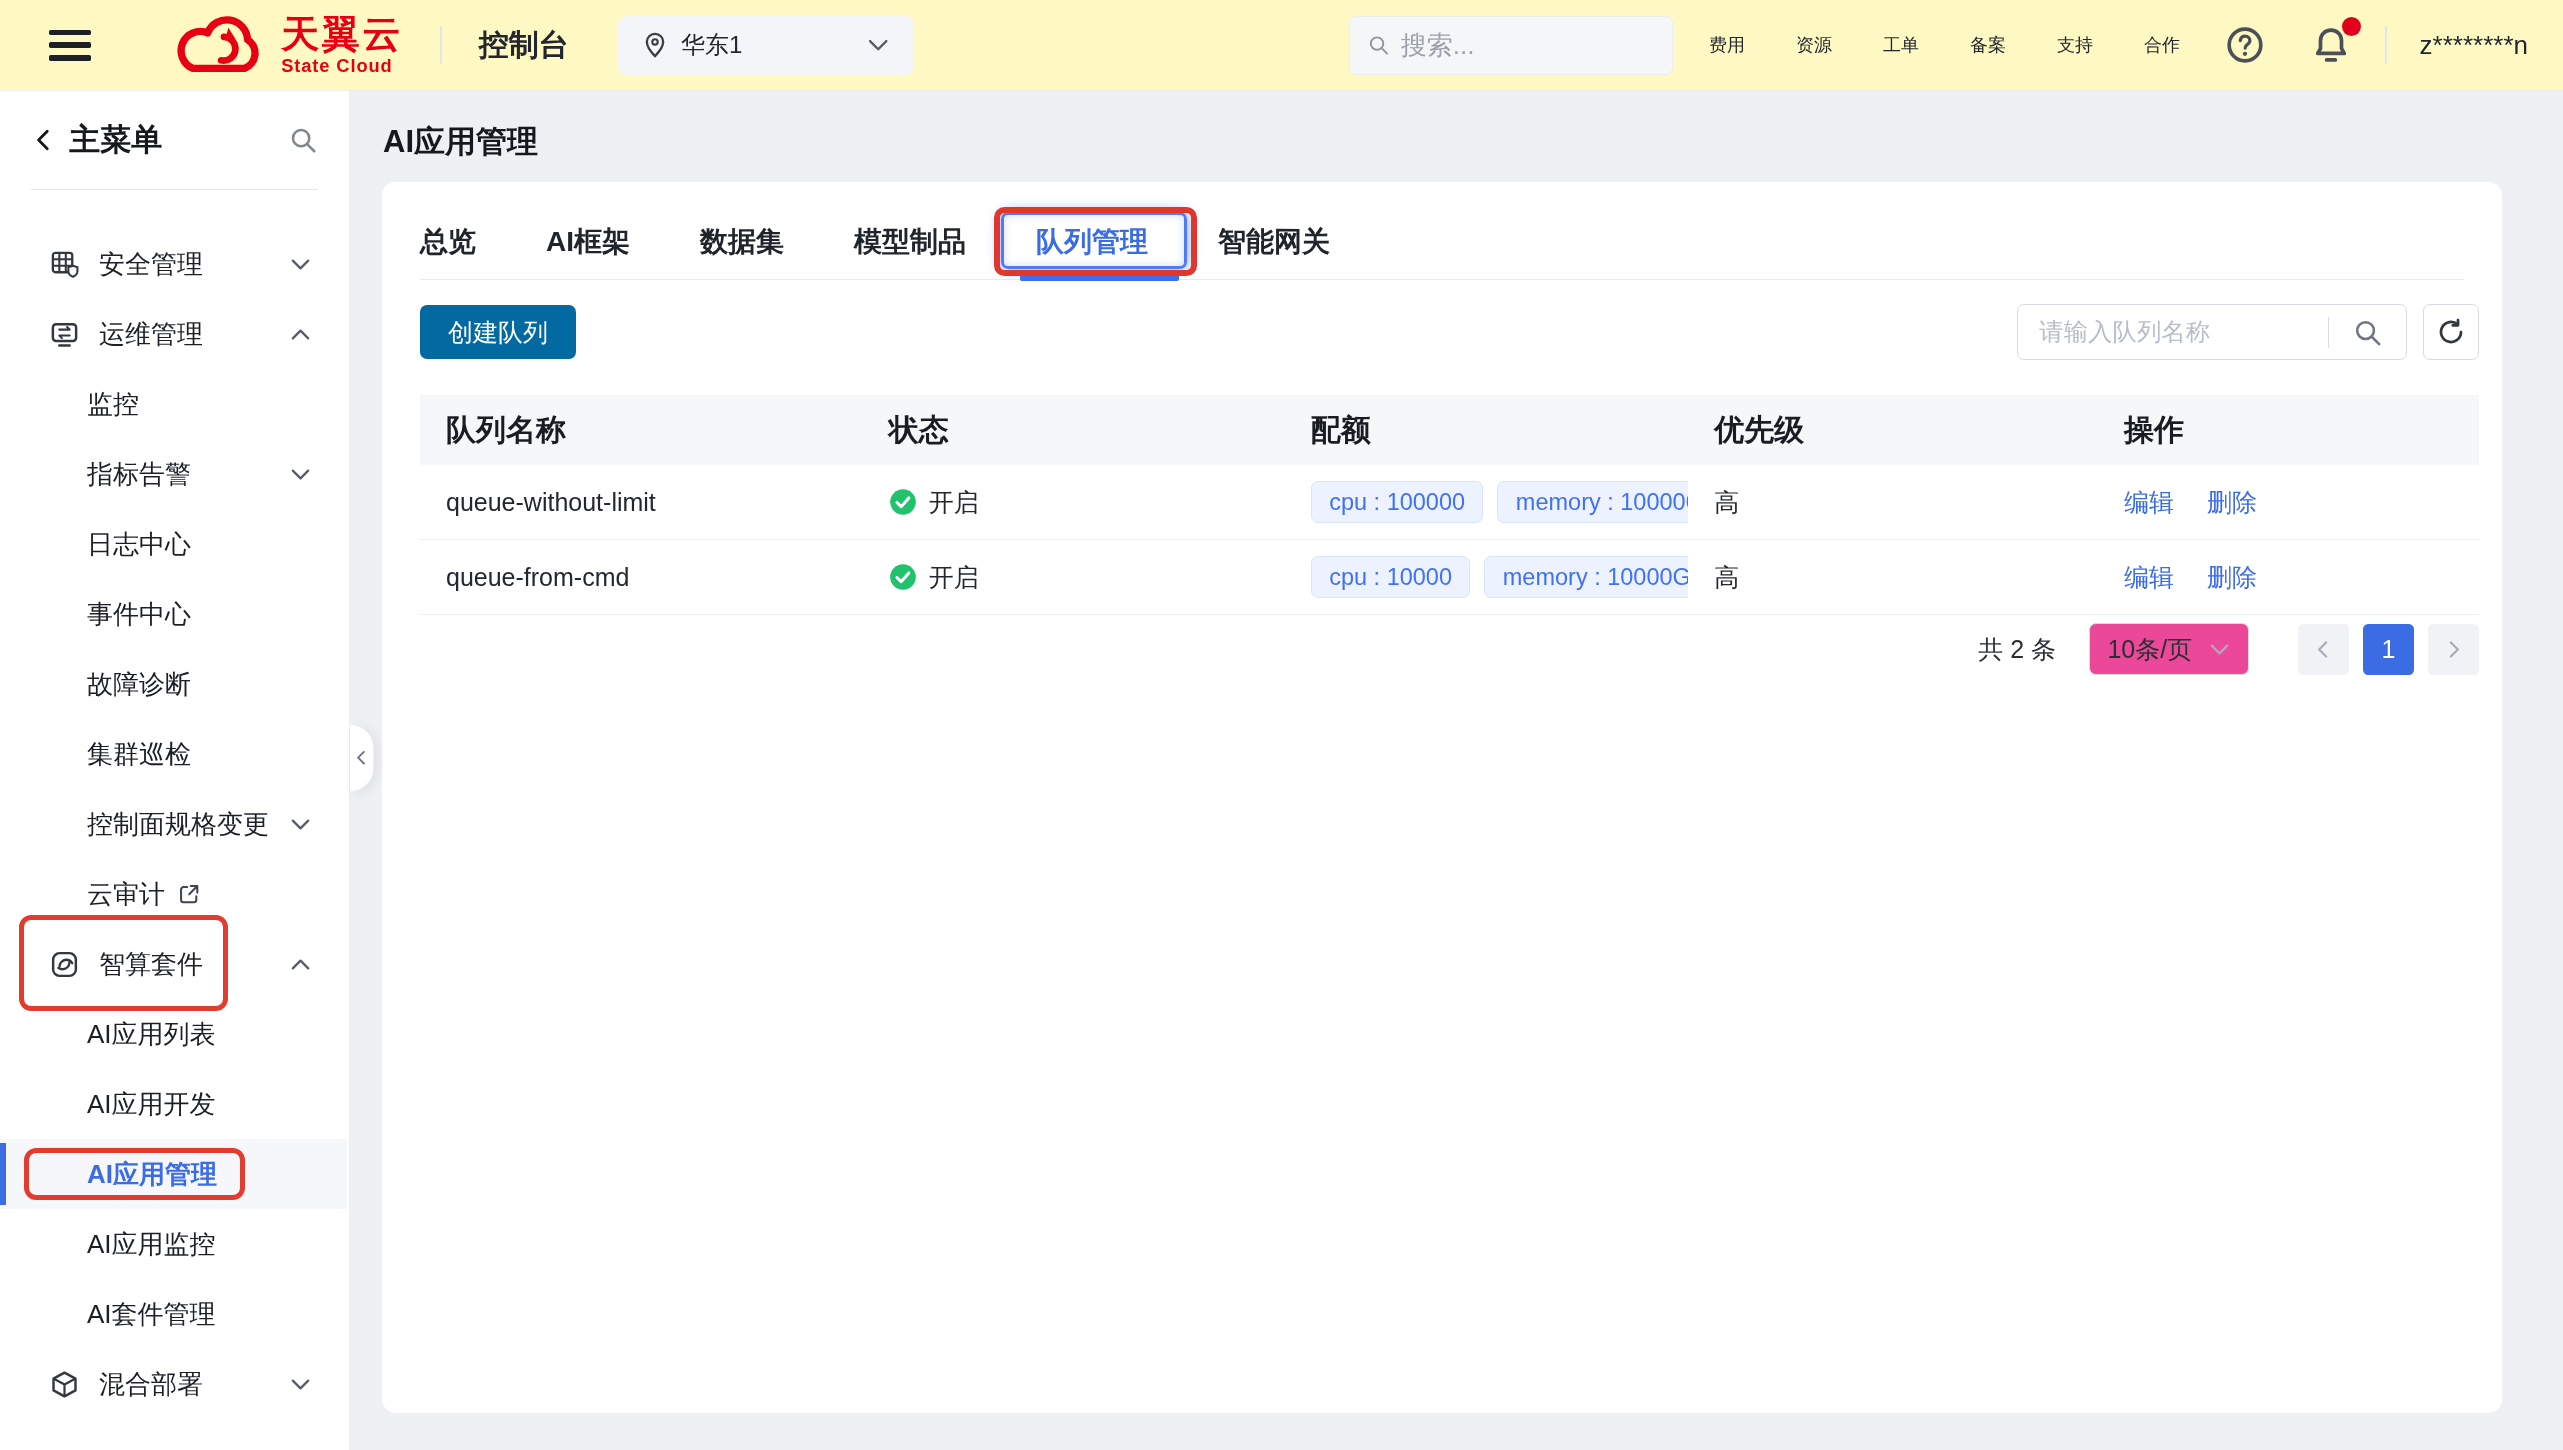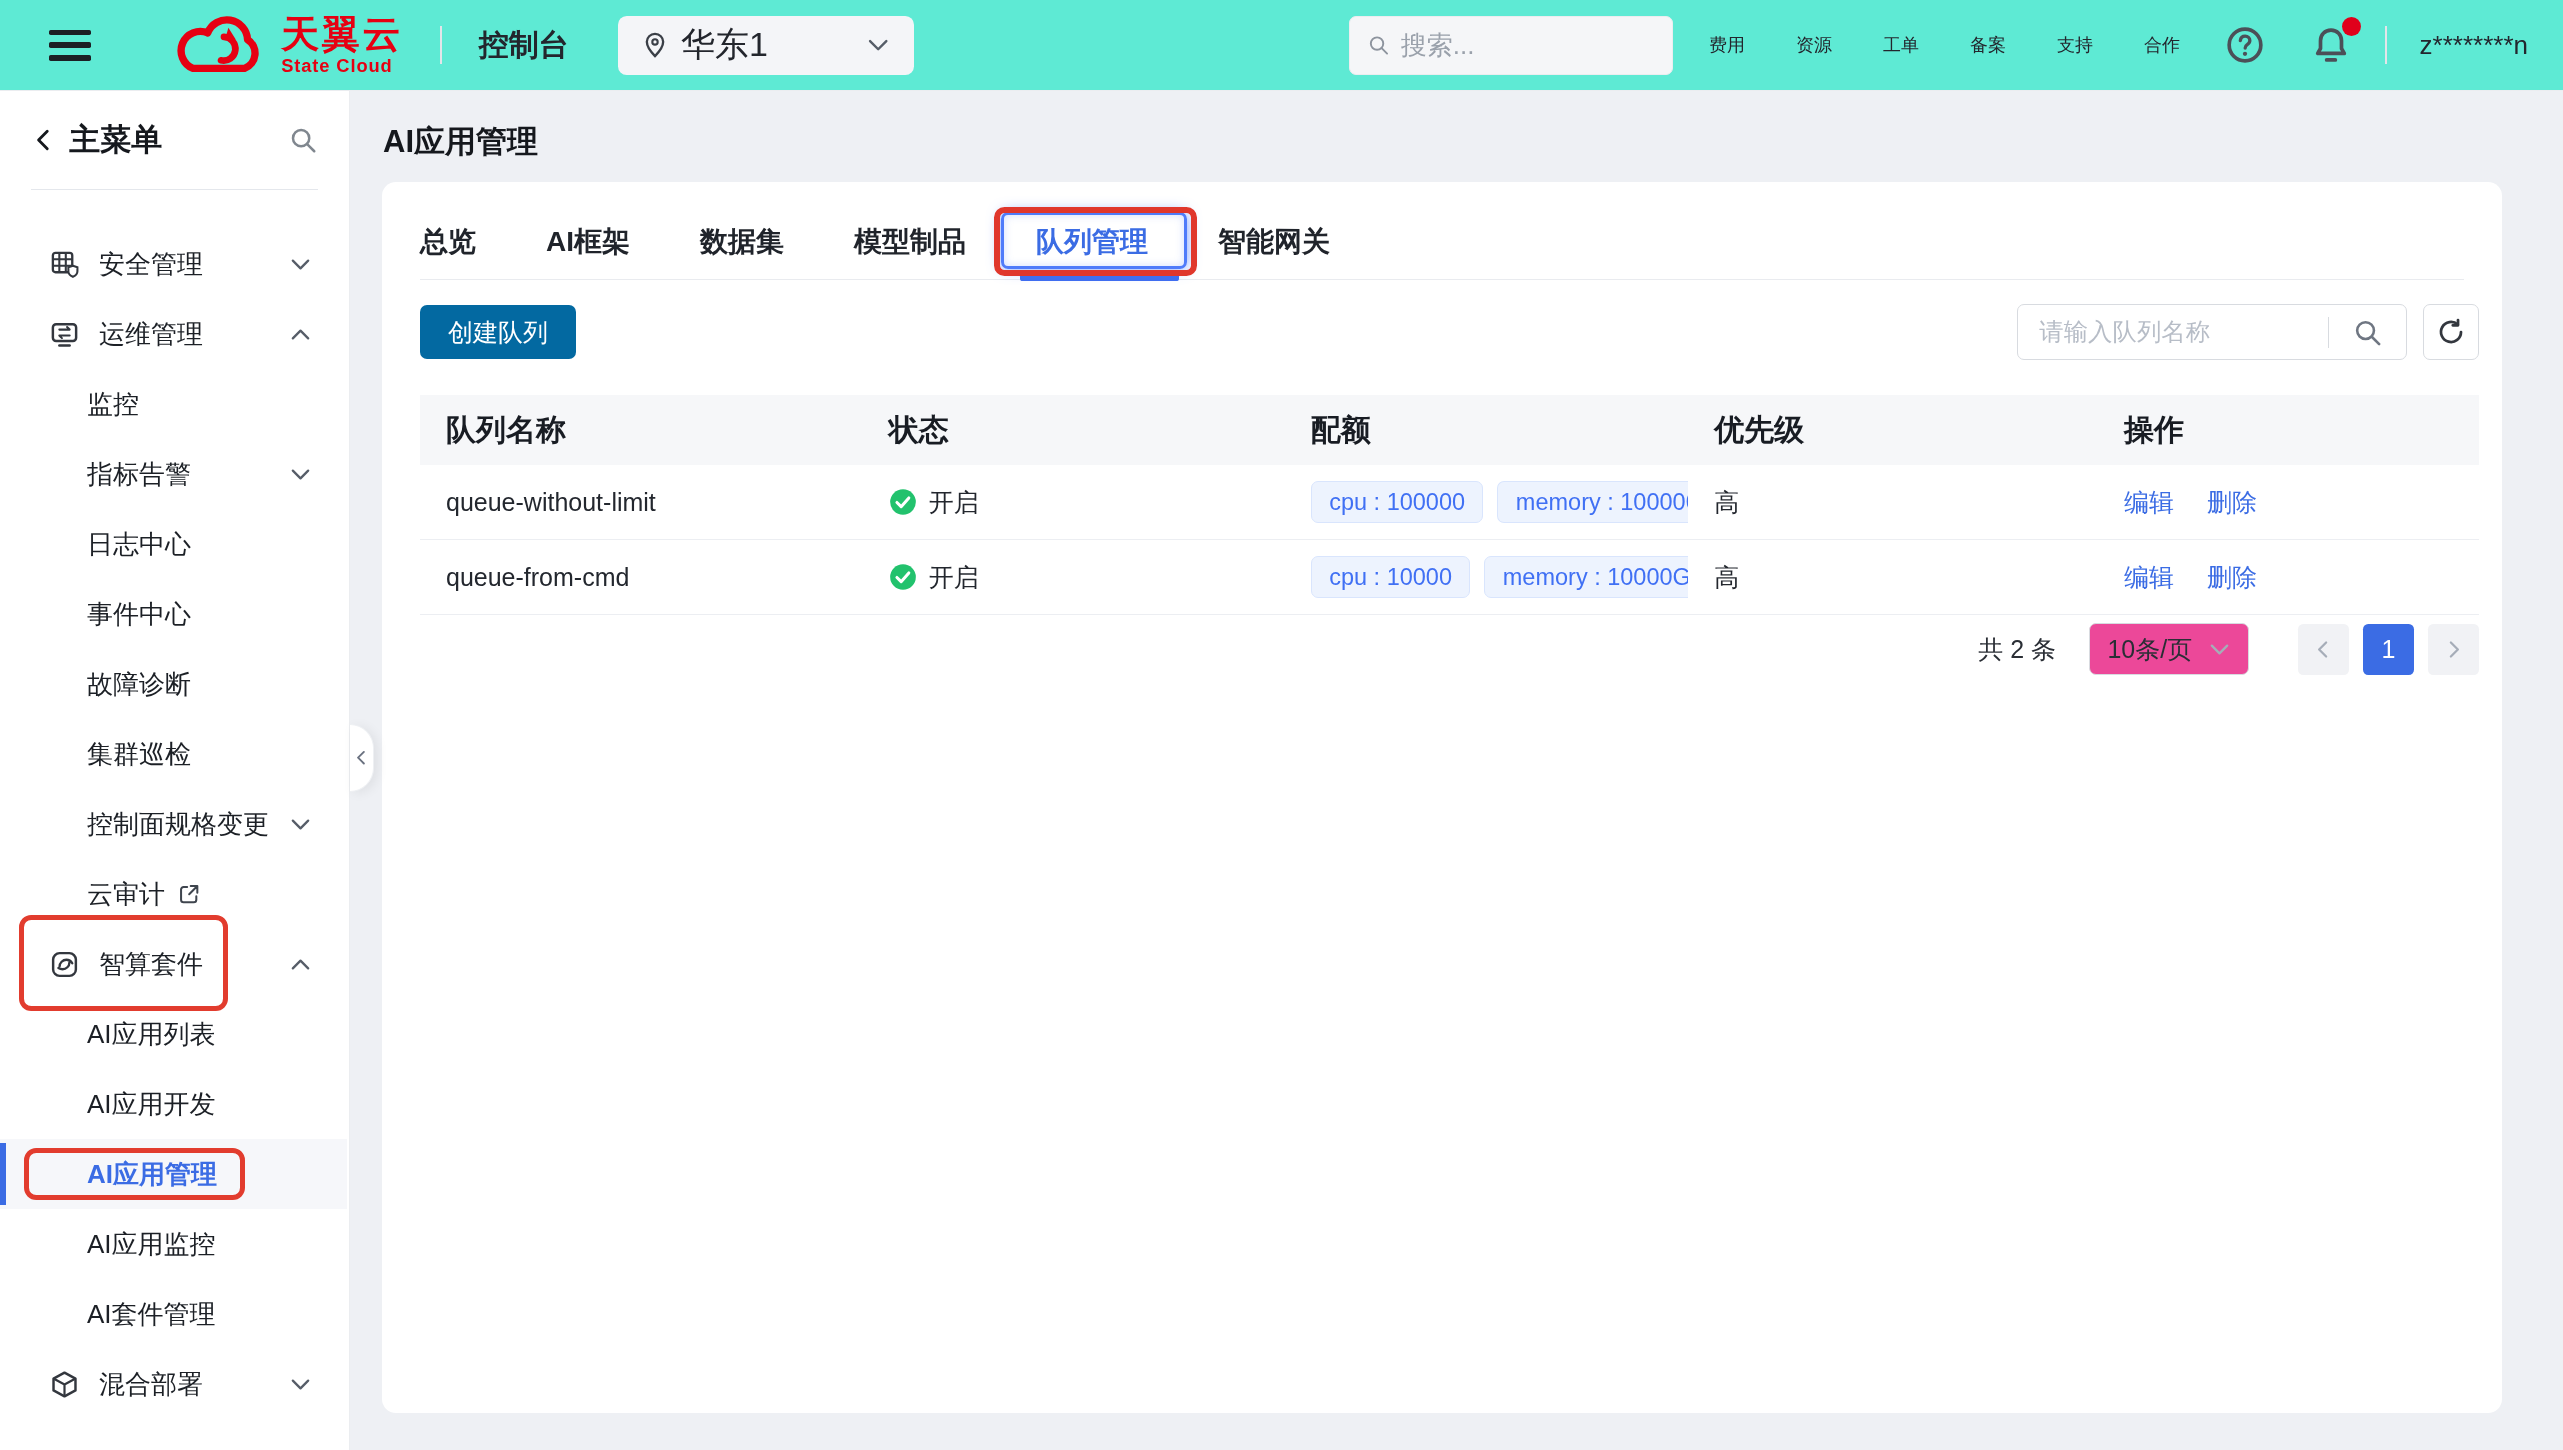--- a/index.html
+++ b/index.html
@@ -8,37 +8,37 @@
     position:relative;
     font-family:"Liberation Sans","DejaVu Sans",sans-serif;
     background:#eef0f4;
     color:#1c2026;
   }
   .ic { display:block; }
 
   
   .topbar {
     position:absolute; top:0; left:0; right:0; height:91px;
-    background:#5eead4; border-bottom:1.7px solid #ebedf0;
+    background:#fef9c3; border-bottom:1.7px solid #ebedf0;
     display:flex; align-items:center;
     padding:0 35px 0 49px; z-index:40;
   }
   .hamburger { width:42px; height:31px; display:flex; flex-direction:column; justify-content:space-between; cursor:pointer; }
   .hamburger span { display:block; height:5.2px; background:#1c1f24; border-radius:1.7px; }
   .brand { display:flex; align-items:center; margin-left:82px; }
   .brand-text { margin-left:12.2px; color:#e60012; line-height:1; }
   .brand-name { font-size:38px; font-weight:bold; letter-spacing:2.6px; }
   .brand-sub { font-size:18.3px; font-weight:bold; margin-top:3.5px; letter-spacing:0.9px; }
   .v-div { width:1.7px; height:38px; background:#e3e5e9; margin:0 37px; }
   .console-label { font-size:30px; font-weight:600; color:#23262d; margin-right:49px; }
   .region-pill {
     width:296px; height:59px; background:#f4f5f8; border-radius:8.7px;
     display:flex; align-items:center; padding:0 23px; cursor:pointer;
   }
-  .region-pill .label { font-size:34px; color:#23262d; margin-left:12.2px; }
+  .region-pill .label { font-size:24px; color:#23262d; margin-left:12.2px; }
   .region-pill .chev { margin-left:auto; }
   .top-spacer { flex:1; }
   .nav-search {
     width:324px; height:59px; background:#f5f6f8; border:1.7px solid #ecedf0;
     border-radius:7px; display:flex; align-items:center; padding:0 17.4px;
   }
   .nav-search input {
     border:none; outline:none; background:transparent; width:100%;
     font-size:26px; color:#555b65; margin-left:10.5px;
     font-family:"Liberation Sans","DejaVu Sans",sans-serif;

